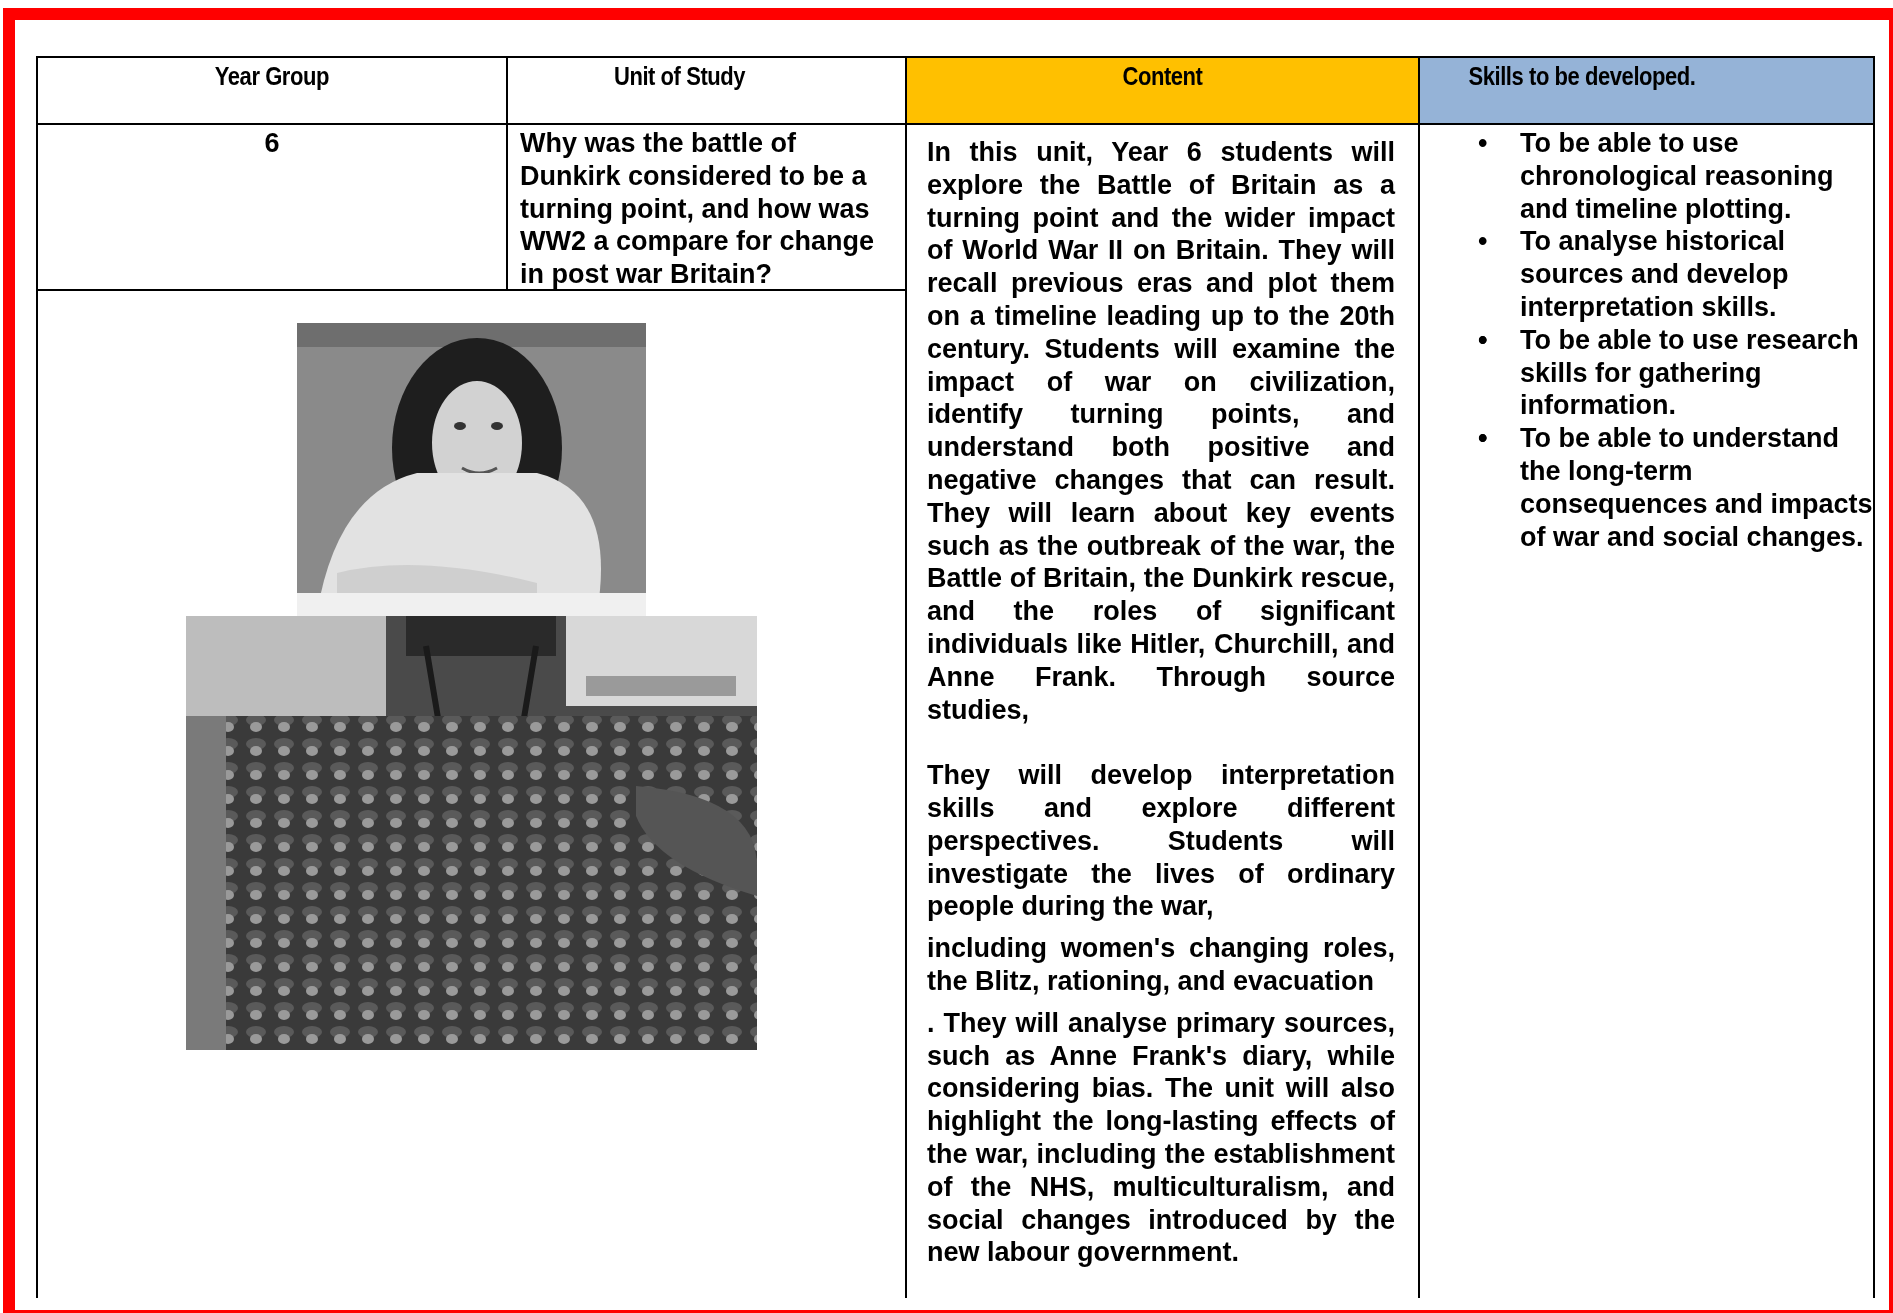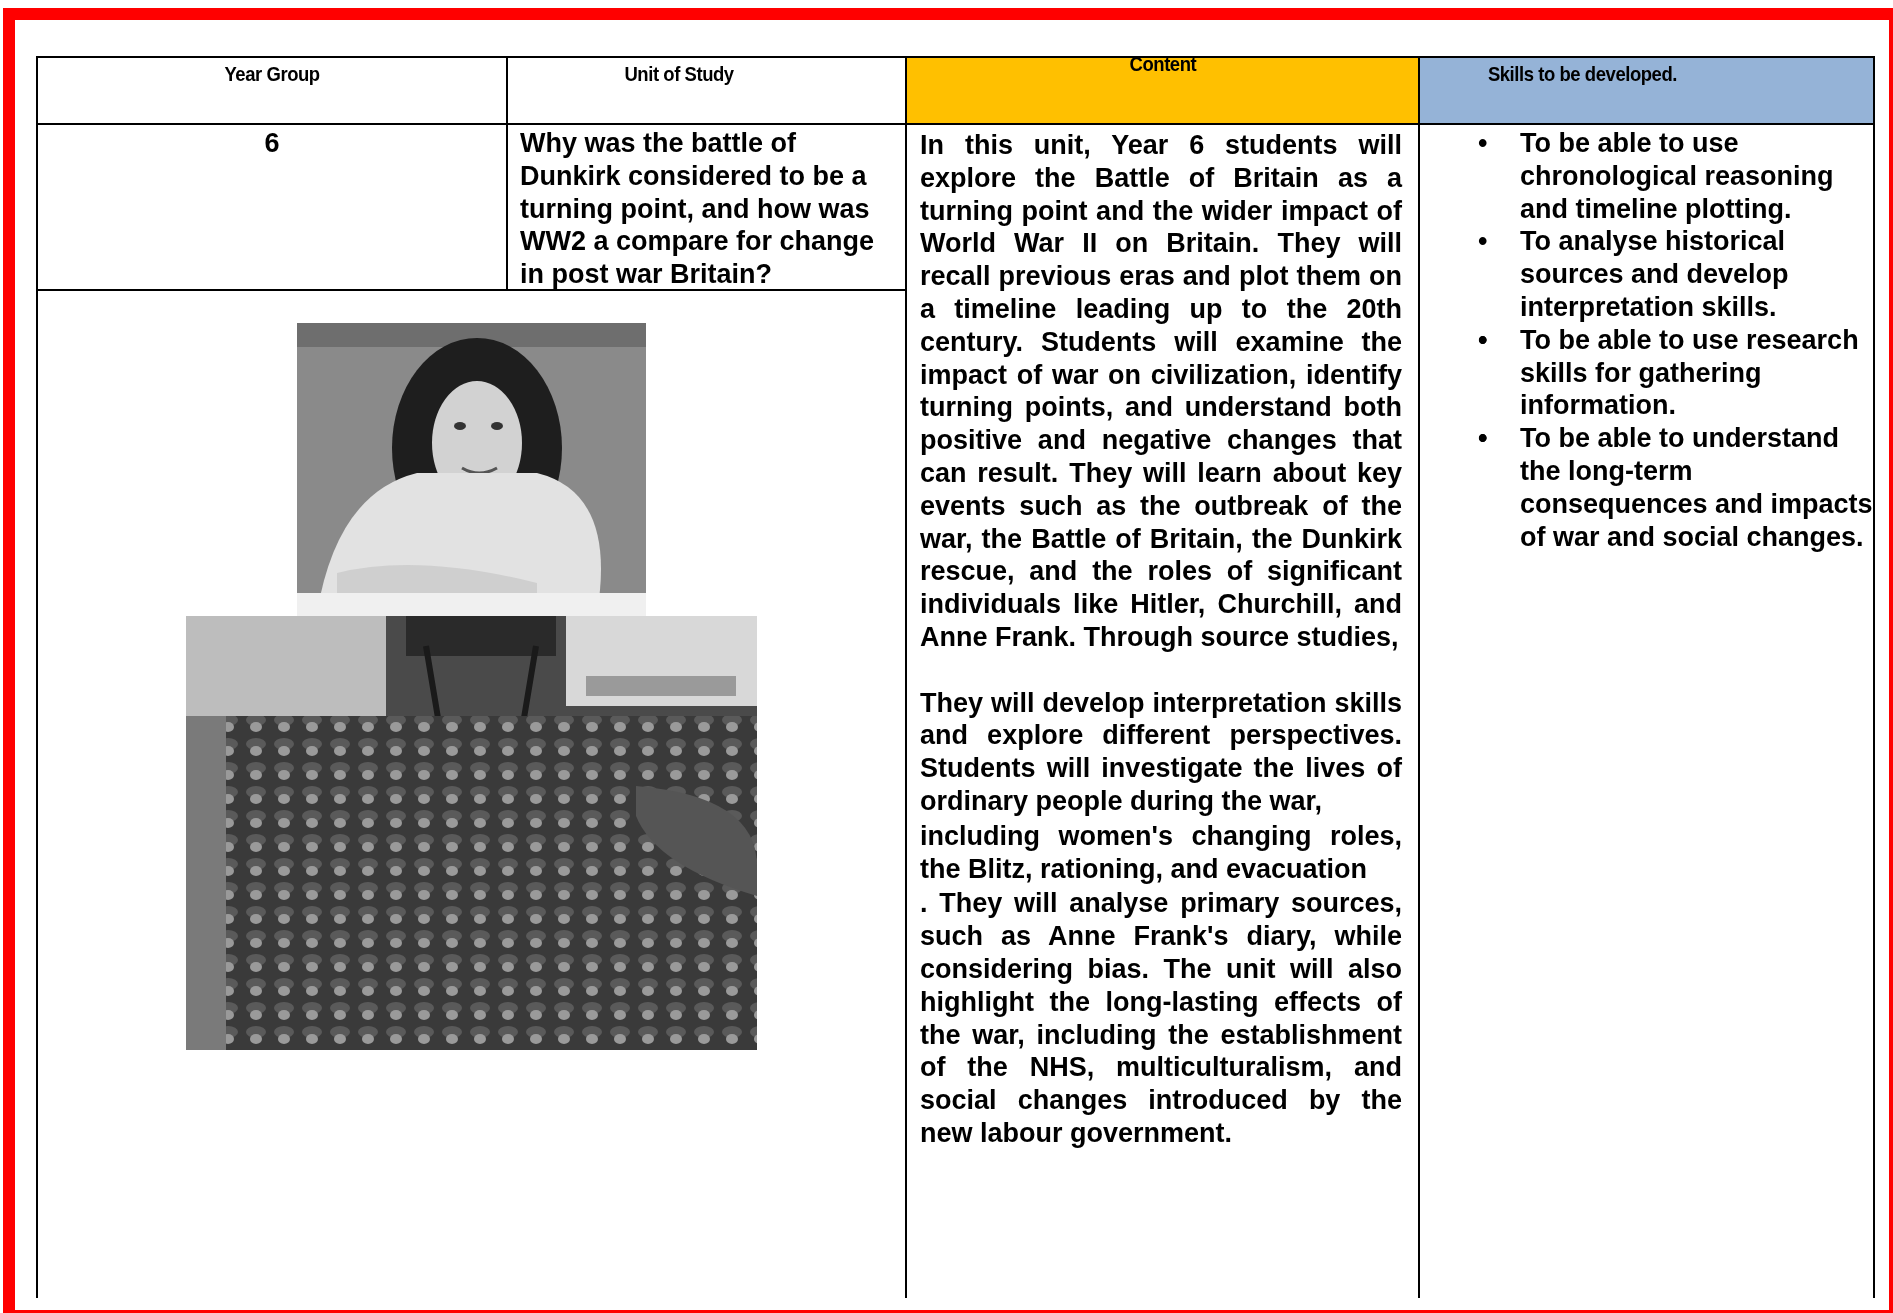--- a/index.html
+++ b/index.html
@@ -1,24 +1,24 @@
 <!DOCTYPE html>
 <html><head>
 <meta charset="utf-8">
 <style>
   html, body { margin:0; padding:0; background:#ffffff; }
   body { width:1893px; height:1313px; position:relative; overflow:hidden; font-family:"Liberation Sans", sans-serif; }
   .frame { position:absolute; left:3px; top:8px; width:1874px; height:1290px; border:12px solid #ff0000; box-sizing:content-box; }
   .cell { position:absolute; box-sizing:border-box; }
   .line { position:absolute; background:#000; }
-  .hdr { font-weight:bold; font-size:21px; text-align:center; padding-top:4px; transform-origin:center top; letter-spacing:-0.5px; }
+  .hdr { font-weight:bold; font-size:25px; text-align:center; padding-top:4px; transform-origin:center top; letter-spacing:-0.5px; }
   .hdr span { display:inline-block; transform:scaleX(0.88); }
   .body-text { font-weight:bold; font-size:27px; line-height:32.8px; color:#000; }
   .content-text { text-align:justify; }
-  .content-text p { margin:2px; }
+  .content-text p { margin:9px; }
   .content-text p.gap { margin-top:32.8px; }
   .skills ul { margin:0; padding:0; list-style:none; }
   .skills li { position:relative; padding-left:100px; }
   .skills li .bullet { position:absolute; left:58px; top:0; }
   .photo { position:absolute; overflow:hidden; }
 </style>
 </head>
 <body>
 
 <div class="frame"></div>
@@ -30,21 +30,21 @@
 <div class="line" style="left:36px; top:123px; width:1839px; height:2px;"></div>
 <div class="line" style="left:36px; top:289px; width:871px; height:2px;"></div>
 <div class="line" style="left:36px; top:56px; width:2px; height:1242px;"></div>
 <div class="line" style="left:506px; top:56px; width:2px; height:235px;"></div>
 <div class="line" style="left:905px; top:56px; width:2px; height:1242px;"></div>
 <div class="line" style="left:1418px; top:56px; width:2px; height:1242px;"></div>
 <div class="line" style="left:1873px; top:56px; width:2px; height:1242px;"></div>
 
 <div class="cell hdr" style="left:38px; top:58px; width:468px;"><span>Year Group</span></div>
 <div class="cell hdr" style="left:508px; top:58px; width:343px;"><span>Unit of Study</span></div>
-<div class="cell hdr" style="left:907px; top:48px; width:511px;"><span>Content</span></div>
+<div class="cell hdr" style="left:907px; top:58px; width:511px;"><span>Content</span></div>
 <div class="cell hdr" style="left:1356px; top:58px; width:453px;"><span>Skills to be developed.</span></div>
 
 <div class="cell body-text" style="left:38px; top:127px; width:468px; text-align:center;">6</div>
 
 <div class="cell body-text" style="left:520px; top:127px; width:380px;">Why was the battle of Dunkirk considered to be a turning point, and how was WW2 a compare for change in post war Britain?</div>
 
 <div class="photo" style="left:297px; top:323px; width:349px; height:293px; background:linear-gradient(135deg,#9a9a9a 0%,#7d7d7d 40%,#a6a6a6 100%);">
   <svg width="349" height="293" viewBox="0 0 349 293">
     <rect width="349" height="293" fill="#8a8a8a"></rect>
     <rect x="0" y="0" width="349" height="24" fill="#6e6e6e"></rect>

